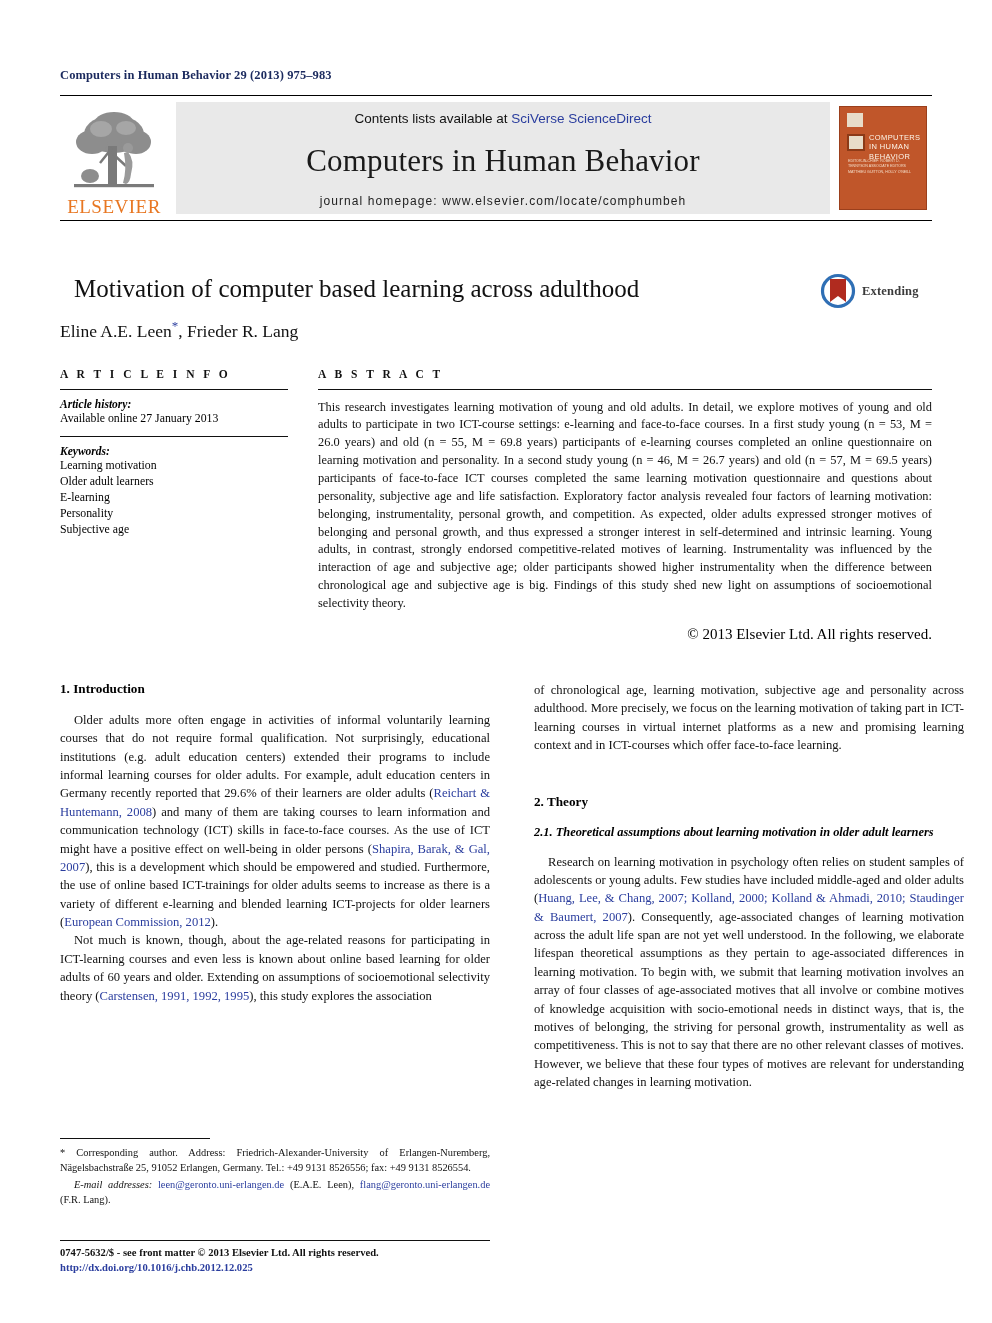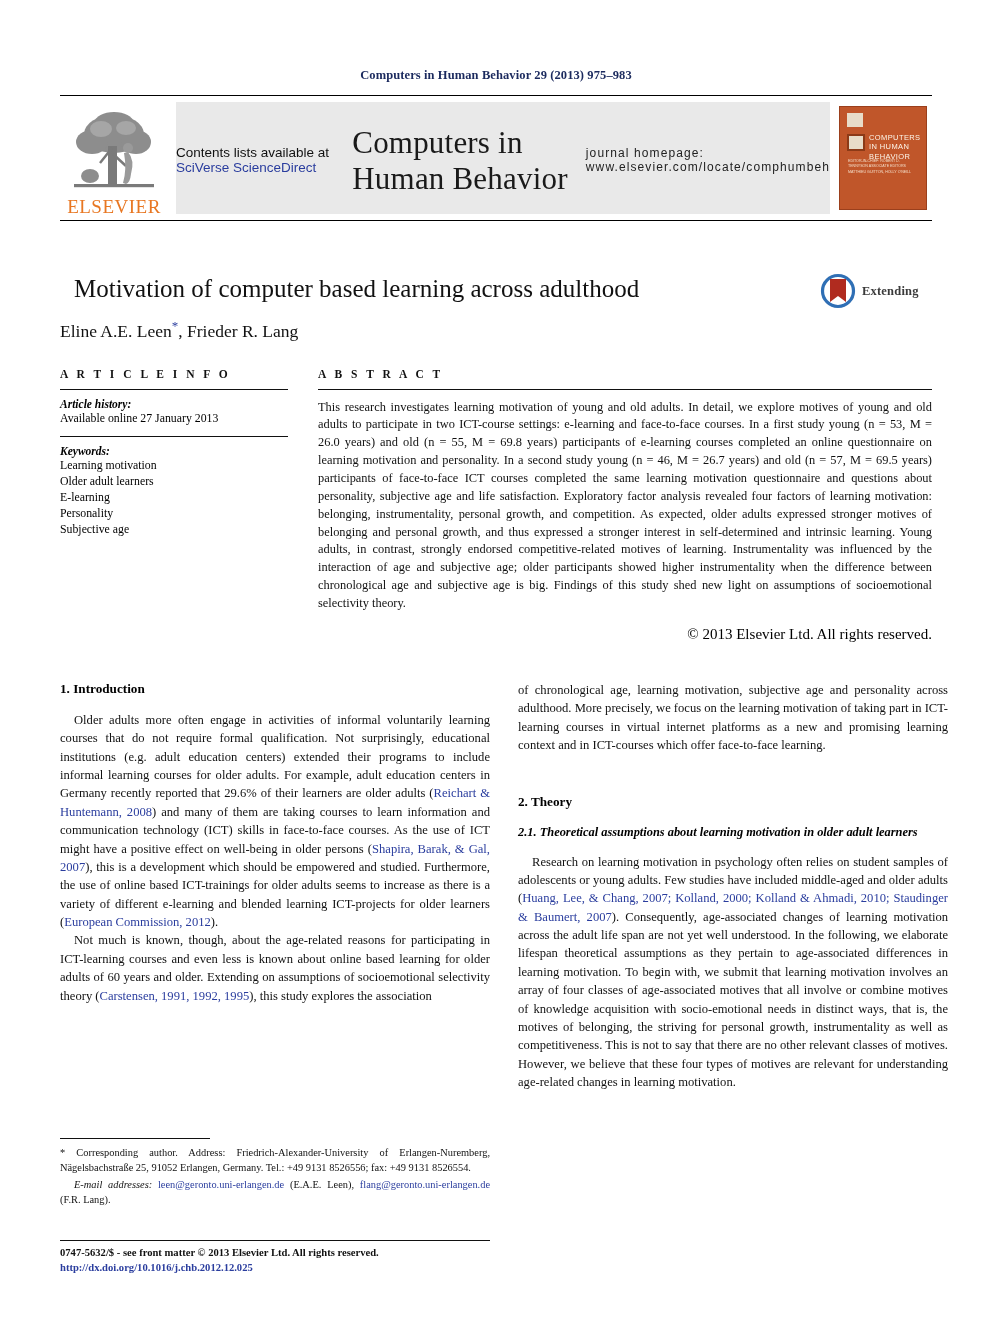--- a/index.html
+++ b/index.html
@@ -18,21 +18,21 @@
   .page {
     position: relative;
     width: 992px;
     height: 1323px;
     box-sizing: border-box;
     padding: 0 60px;
   }
 
   
   .running-head {
-    text-align: center;
+    text-align: left;
     font-family: "Liberation Serif", serif;
     font-weight: bold;
     font-size: 12.5px;
     color: #1b2a5e;
     padding-top: 68px;
     letter-spacing: .1px;
   }
 
   
   .banner {
@@ -61,21 +61,21 @@
     letter-spacing: .5px;
     color: #E87722;
     line-height: 1;
     margin-top: 1px;
   }
   .banner-center {
     flex: 1 1 auto;
     background: #e9e9e9;
     margin: 6px 4px 6px 8px;
     display: flex;
-    flex-direction: row;
+    flex-direction: column;
     justify-content: space-between;
     align-items: center;
     padding: 9px 0 6px 0;
     box-sizing: border-box;
   }
   .contents-line {
     font-family: "Liberation Sans", sans-serif;
     font-size: 13.5px;
     color: #111;
   }
@@ -220,21 +220,21 @@
   .abstract-copy {
     text-align: right;
     font-size: 15px;
     margin-top: 13px;
   }
 
   
   .body-cols {
     margin-top: 38px;
     display: flex;
-    gap: 28px;
+    gap: 44px;
     position: relative;
   }
   .bcol { width: 430px; flex: 0 0 430px; position: relative; }
   h2.sec {
     font-family: "Liberation Serif", serif;
     font-size: 13.2px;
     font-weight: bold;
     margin: 0 0 14px 0;
   }
   h3.subsec {

